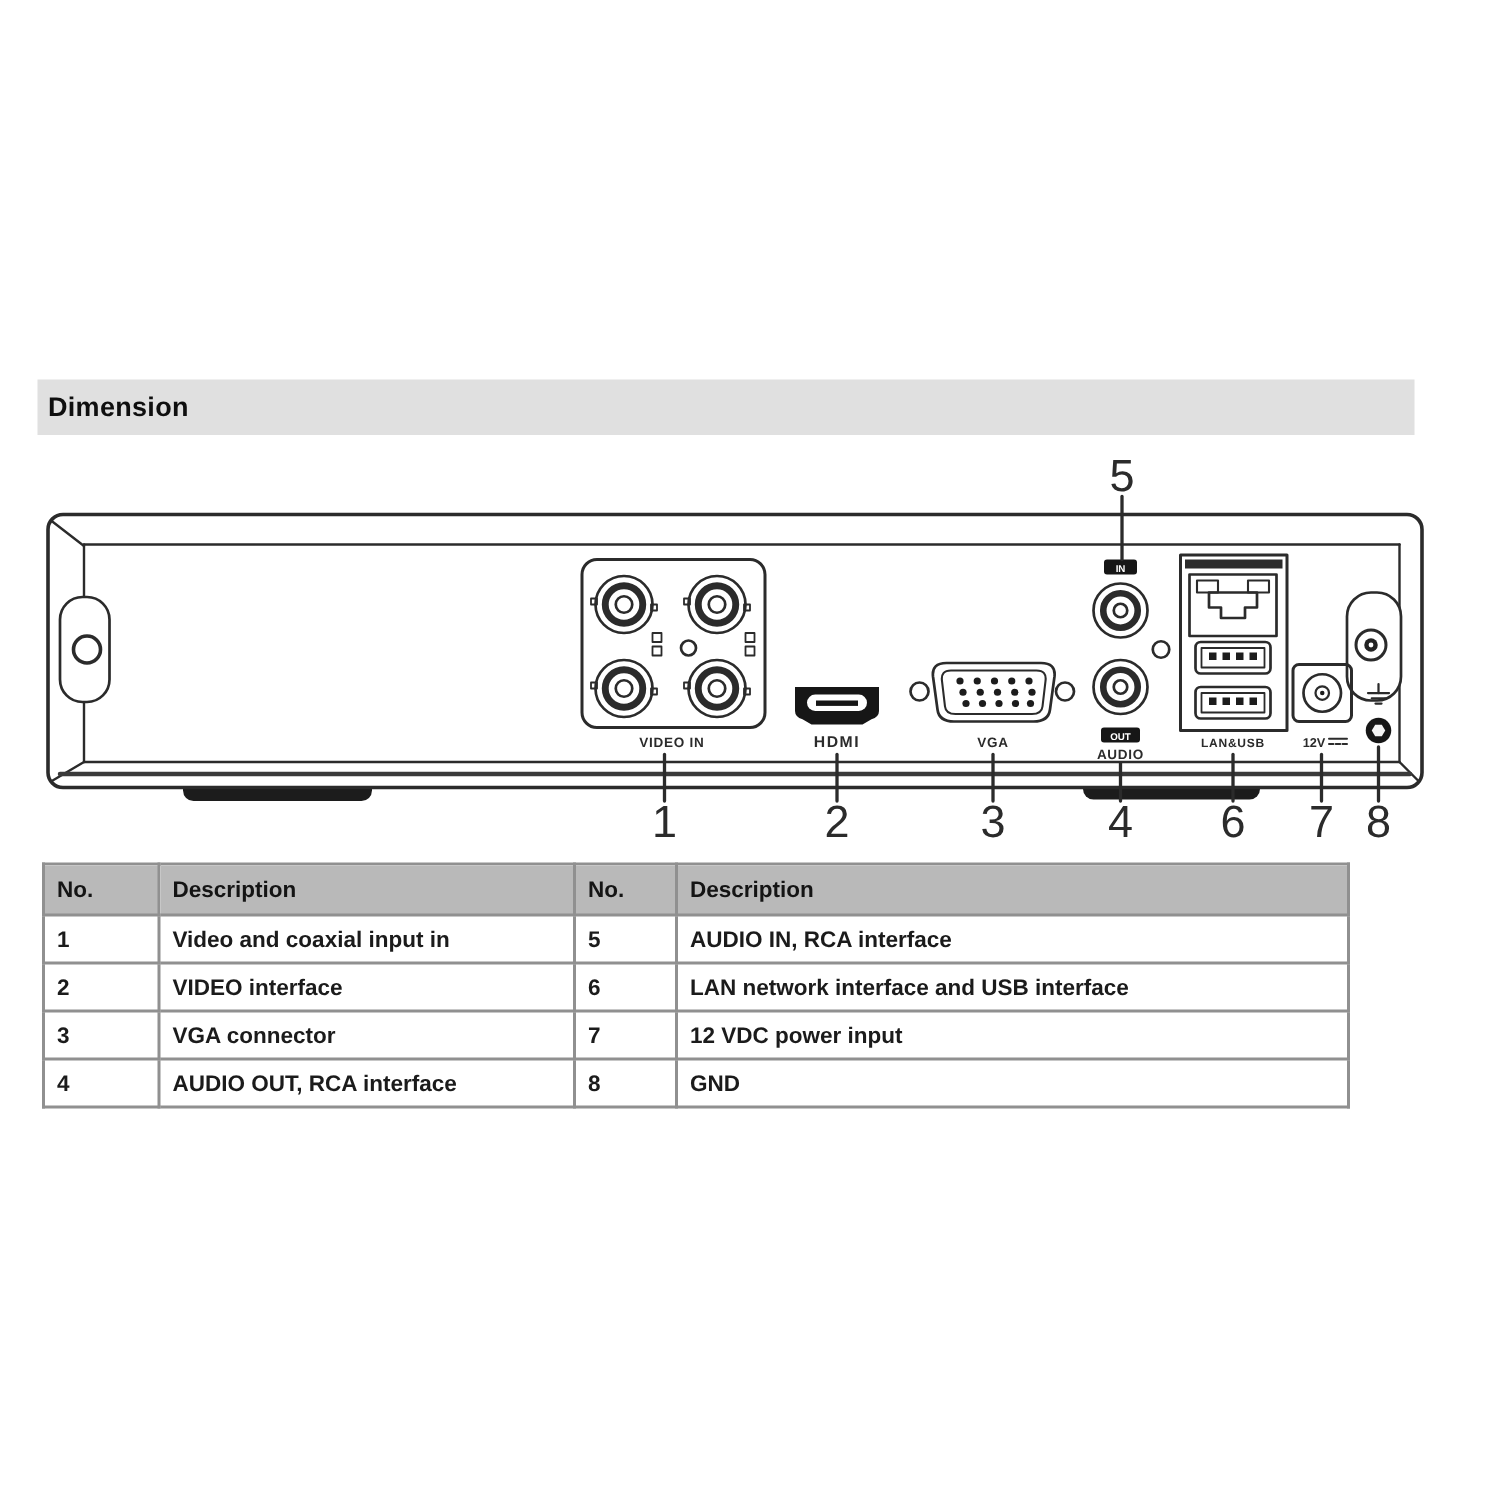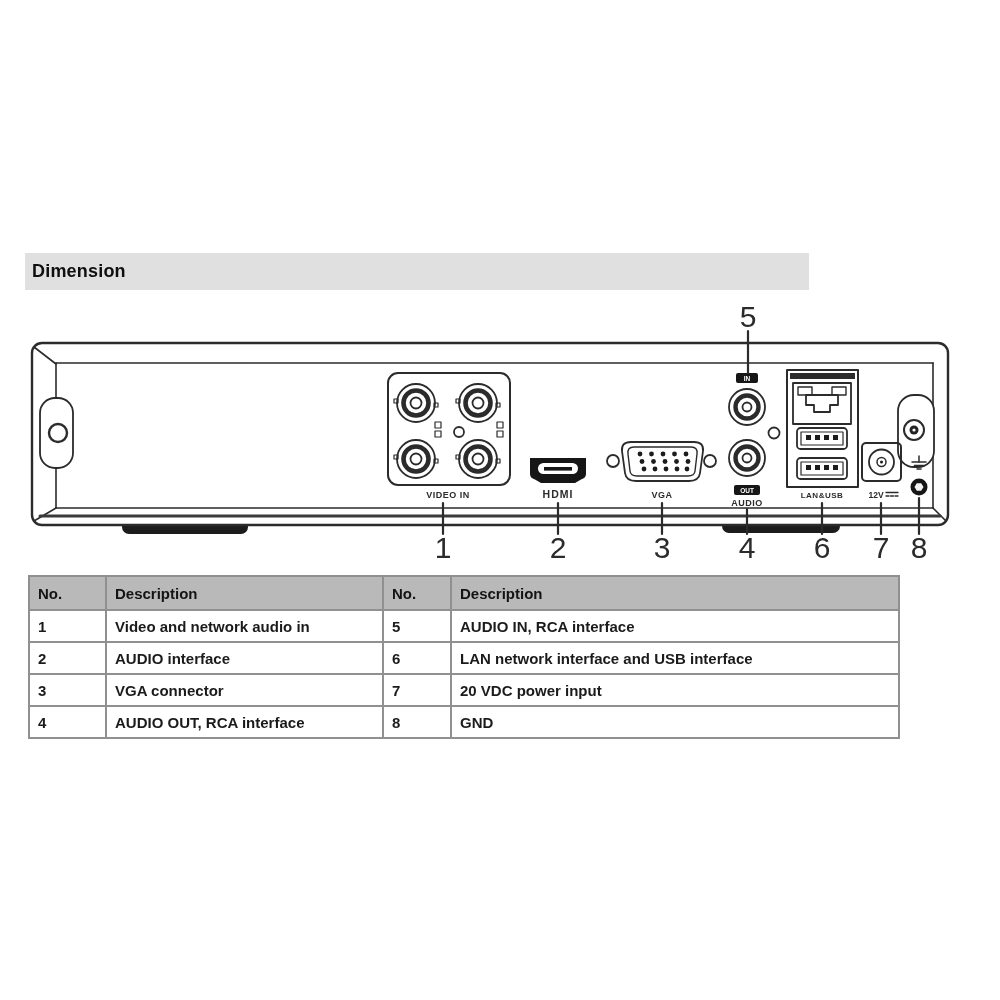--- a/index.html
+++ b/index.html
@@ -2,21 +2,21 @@
 <html><head>
 <meta charset="utf-8">
 <style>
   html,body{margin:0;padding:0;}
   body{
     width:1000px;height:1000px;background:#ffffff;position:relative;
     font-family:"Liberation Sans", sans-serif;color:#1b1b1b;overflow:hidden;
   }
   
   .heading-bar{
-    position:absolute;left:25px;top:253px;width:784px;height:37px;
+    position:absolute;left:25px;top:253px;width:918px;height:37px;
     background:#e0e0e0;display:flex;align-items:center;
   }
   .heading-bar .heading-text{
     font-size:18px;font-weight:bold;color:#0f0f0f;padding-left:7px;letter-spacing:.2px;
   }
   
   .diagram{position:absolute;left:0;top:295px;width:1000px;height:275px;}
   .diagram svg{display:block;}
   
   table.legend{
@@ -260,35 +260,35 @@
   </colgroup>
   <tbody>
       <tr class="hdr">
     <td>No.</td>
     <td>Description</td>
     <td>No.</td>
     <td>Description</td>
   </tr>
   <tr>
     <td>1</td>
-    <td>Video and network audio in</td>
+    <td>Video and coaxial input in</td>
     <td>5</td>
     <td>AUDIO IN, RCA interface</td>
   </tr>
   <tr>
     <td>2</td>
-    <td>AUDIO interface</td>
+    <td>VIDEO interface</td>
     <td>6</td>
     <td>LAN network interface and USB interface</td>
   </tr>
   <tr>
     <td>3</td>
     <td>VGA connector</td>
     <td>7</td>
-    <td>20 VDC power input</td>
+    <td>12 VDC power input</td>
   </tr>
   <tr>
     <td>4</td>
     <td>AUDIO OUT, RCA interface</td>
     <td>8</td>
     <td>GND</td>
   </tr>
 </tbody>
   </table>
 

